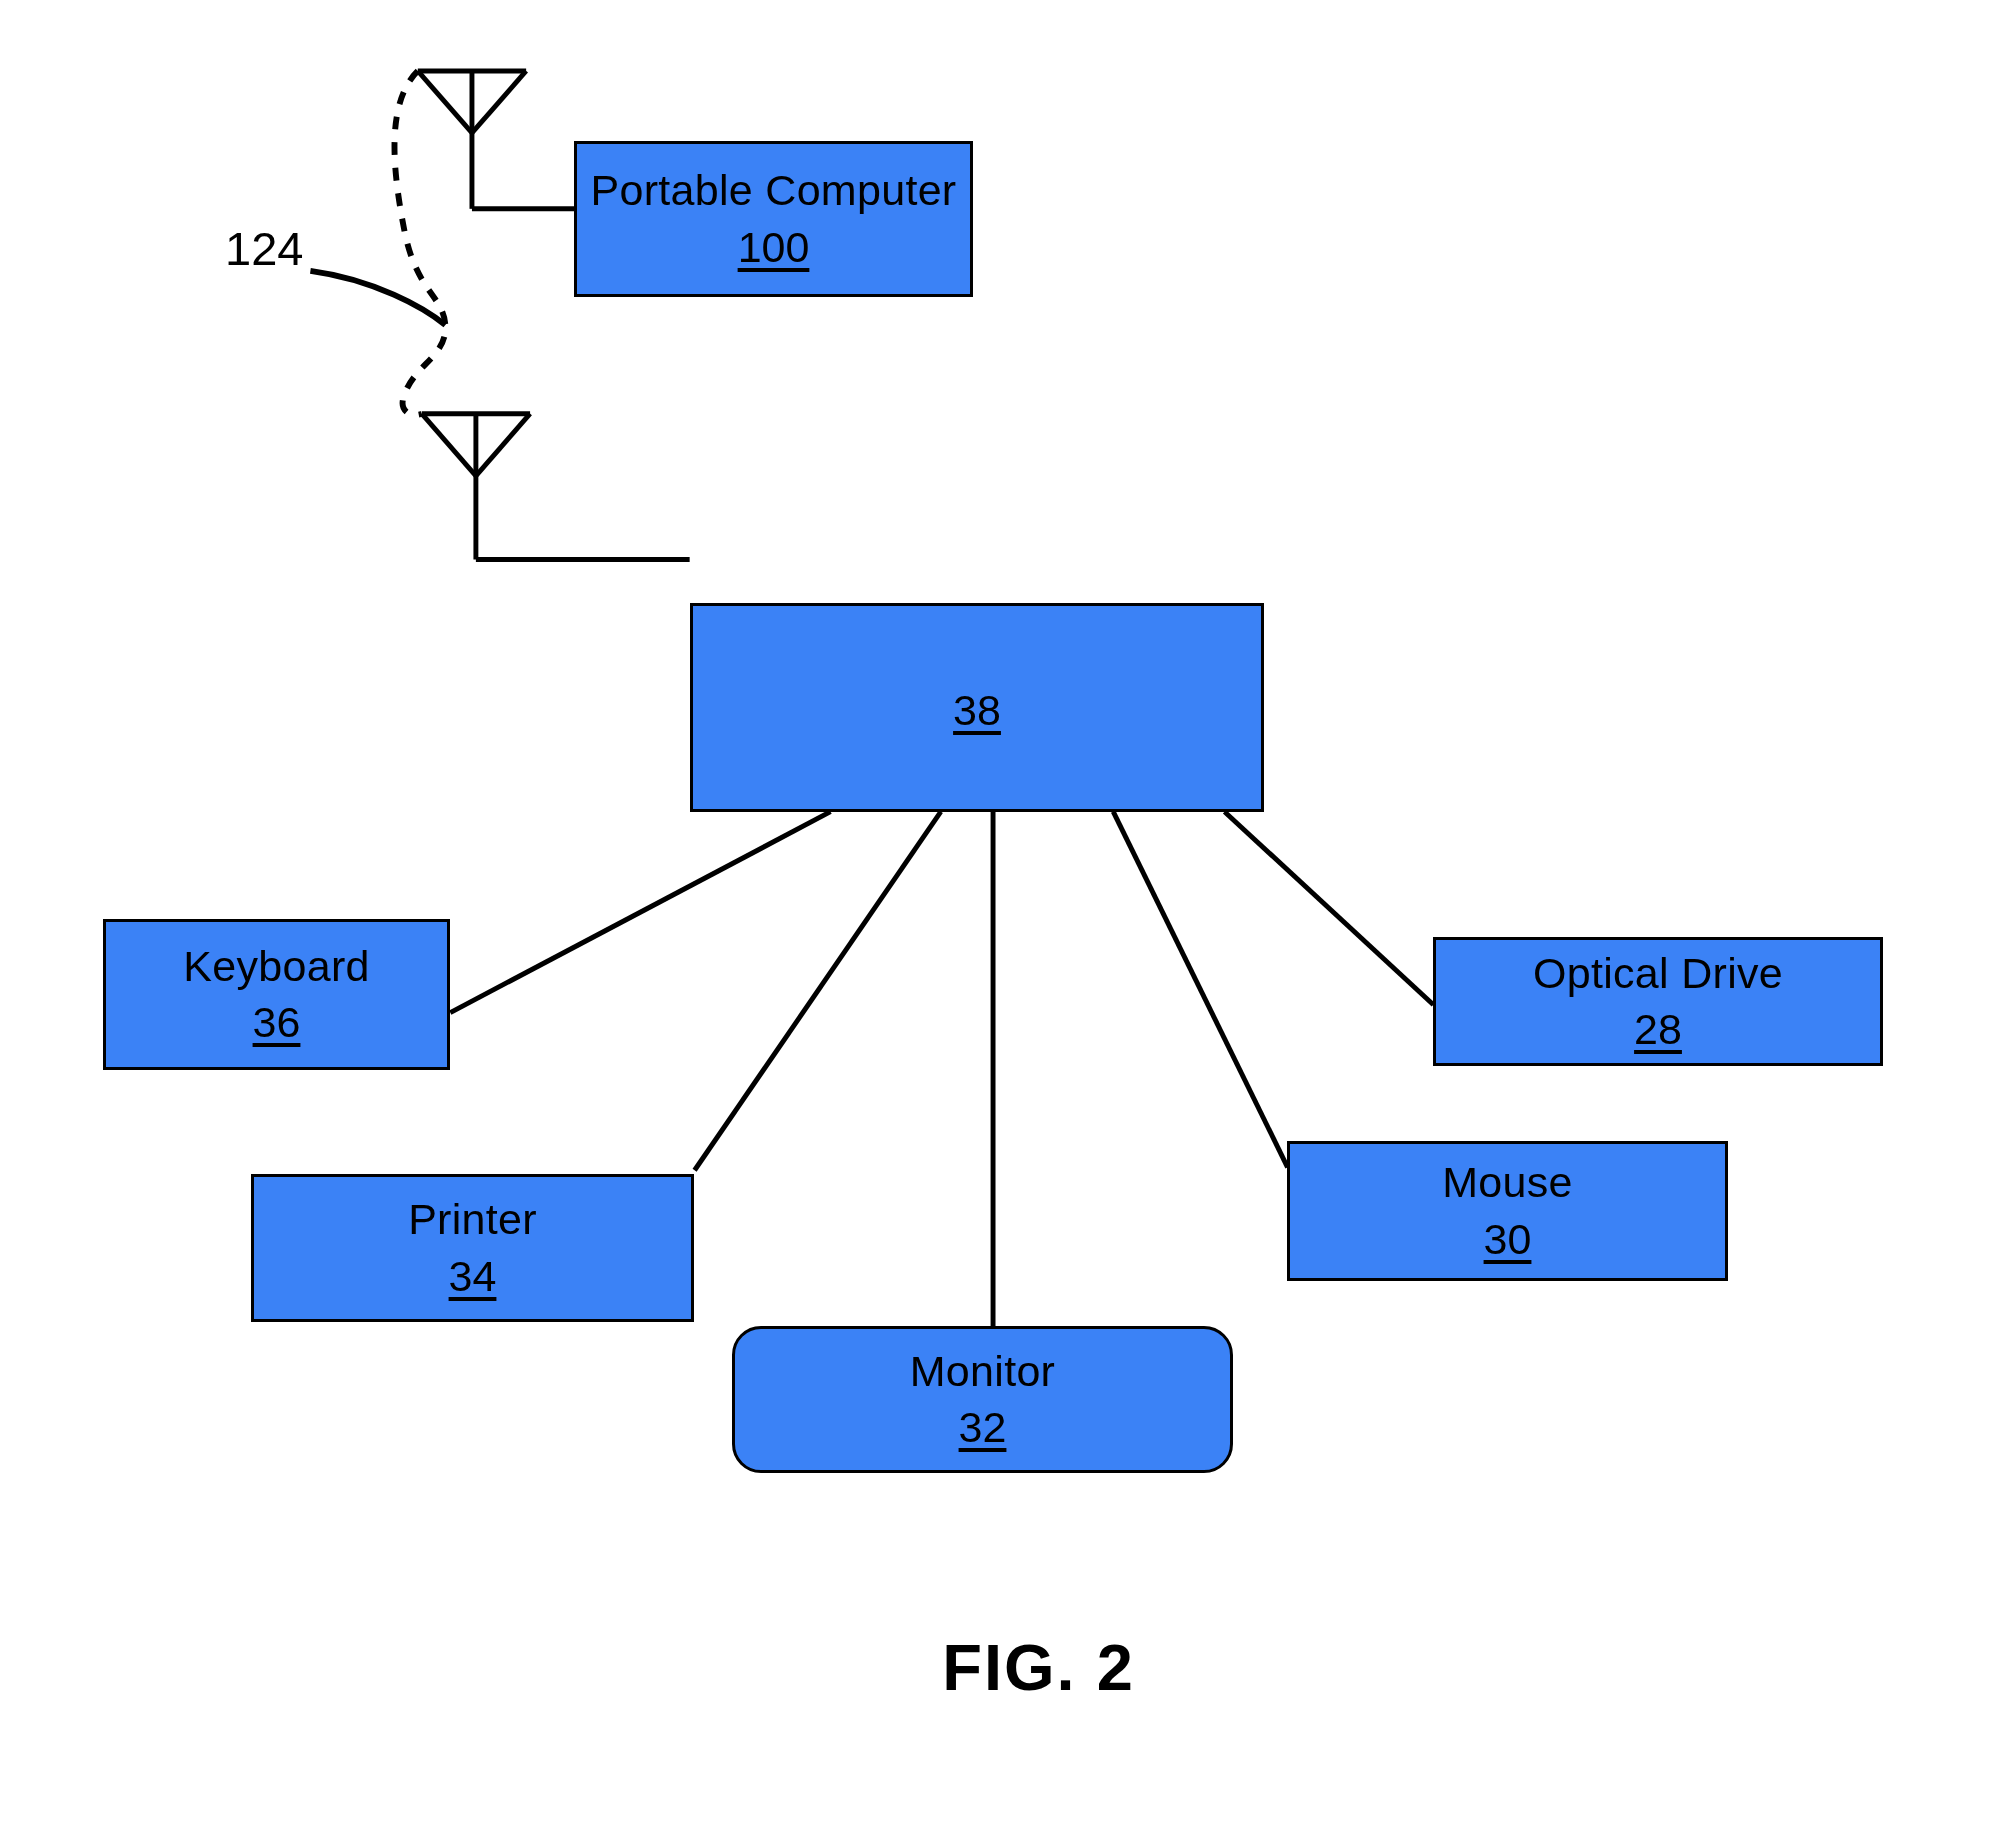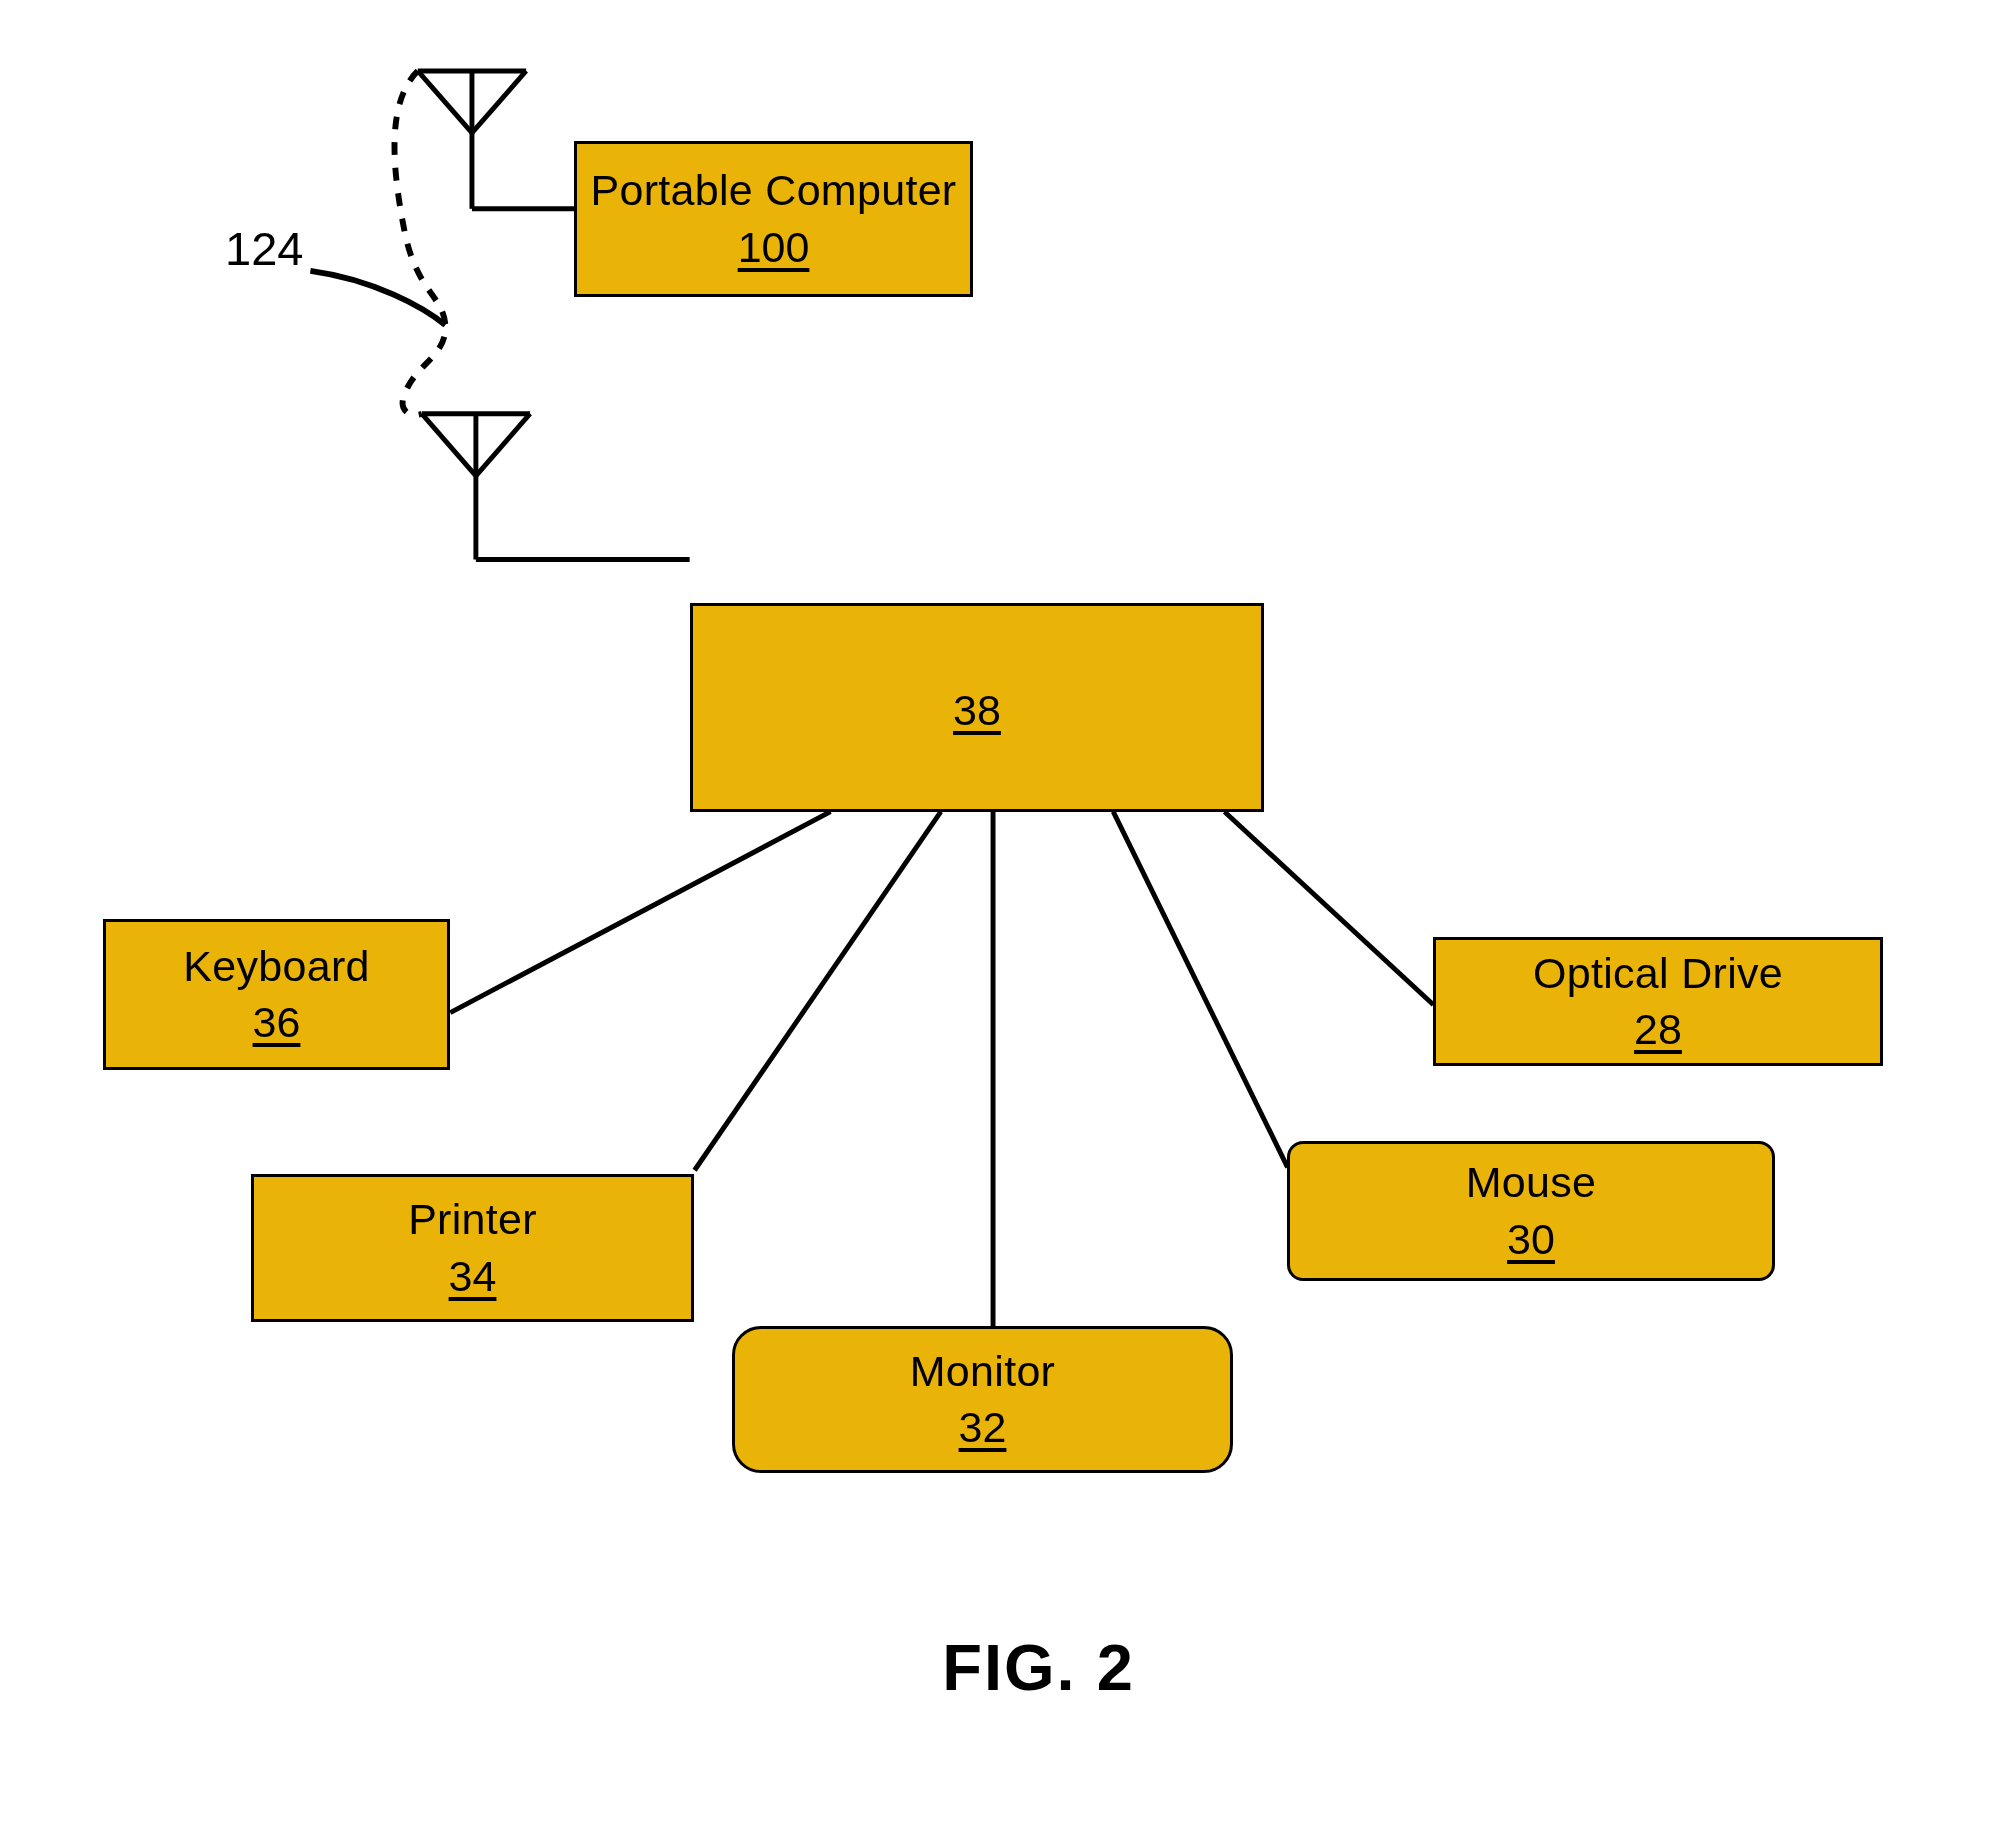--- a/index.html
+++ b/index.html
@@ -20,21 +20,21 @@
     position: absolute;
     left: 0;
     top: 0;
     width: 1993px;
     height: 1846px;
   }
   .node-box {
     position: absolute;
     box-sizing: border-box;
     border: 3.9px solid #000000;
-    background: #eab308;
+    background: #3b82f6;
     display: flex;
     flex-direction: column;
     align-items: center;
     justify-content: center;
     text-align: center;
     line-height: 1.18;
   }
   .node-label {
     font-size: 43px;
     letter-spacing: 0.3px;
@@ -45,21 +45,21 @@
     text-decoration: underline;
     text-underline-offset: 5.9px;
     margin-top: 5.9px;
   }
   
   #box-portable-computer { left: 574px;  top: 141px;  width: 399px; height: 156px; }
   #box-docking-station   { left: 690px;  top: 603px;  width: 574px; height: 209px; }
   #box-keyboard          { left: 103px;  top: 919px;  width: 347px; height: 151px; }
   #box-optical-drive     { left: 1433px; top: 937px;  width: 450px; height: 129px; }
   #box-printer           { left: 251px;  top: 1138px; width: 443px; height: 148px; margin-top: 36px; }
-  #box-mouse             { left: 1287px; top: 1141px; width: 488px; height: 140px; border-radius: 16px; }
+  #box-mouse             { left: 1287px; top: 1141px; width: 441px; height: 140px; }
   #box-monitor           { left: 732px;  top: 1326px; width: 501px; height: 147px; border-radius: 29px; }
 
   #ref-124 {
     position: absolute;
     left: 225px;
     top: 225px;
     font-size: 47px;
     line-height: 1;
   }
   #fig-caption {

